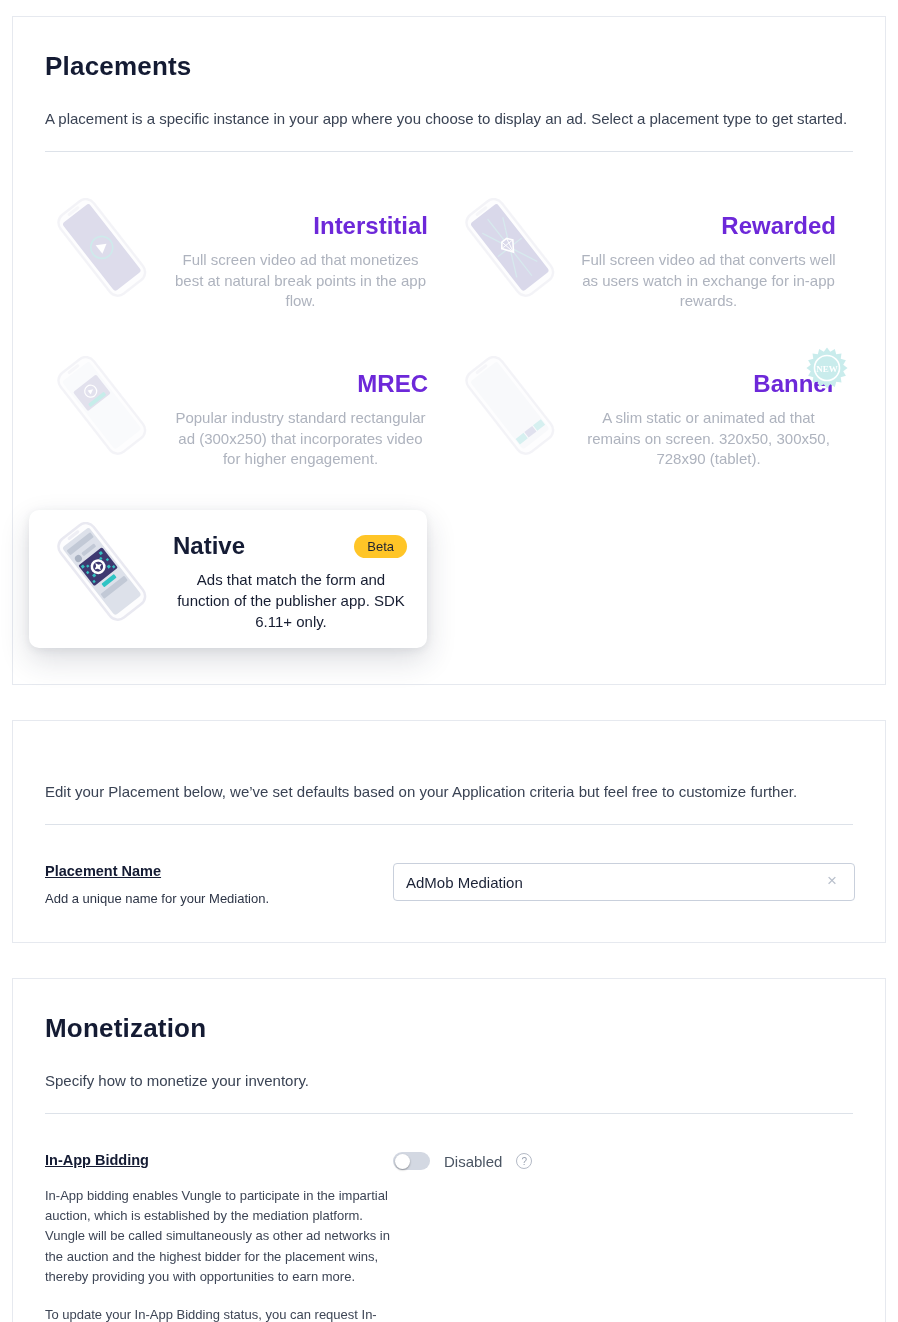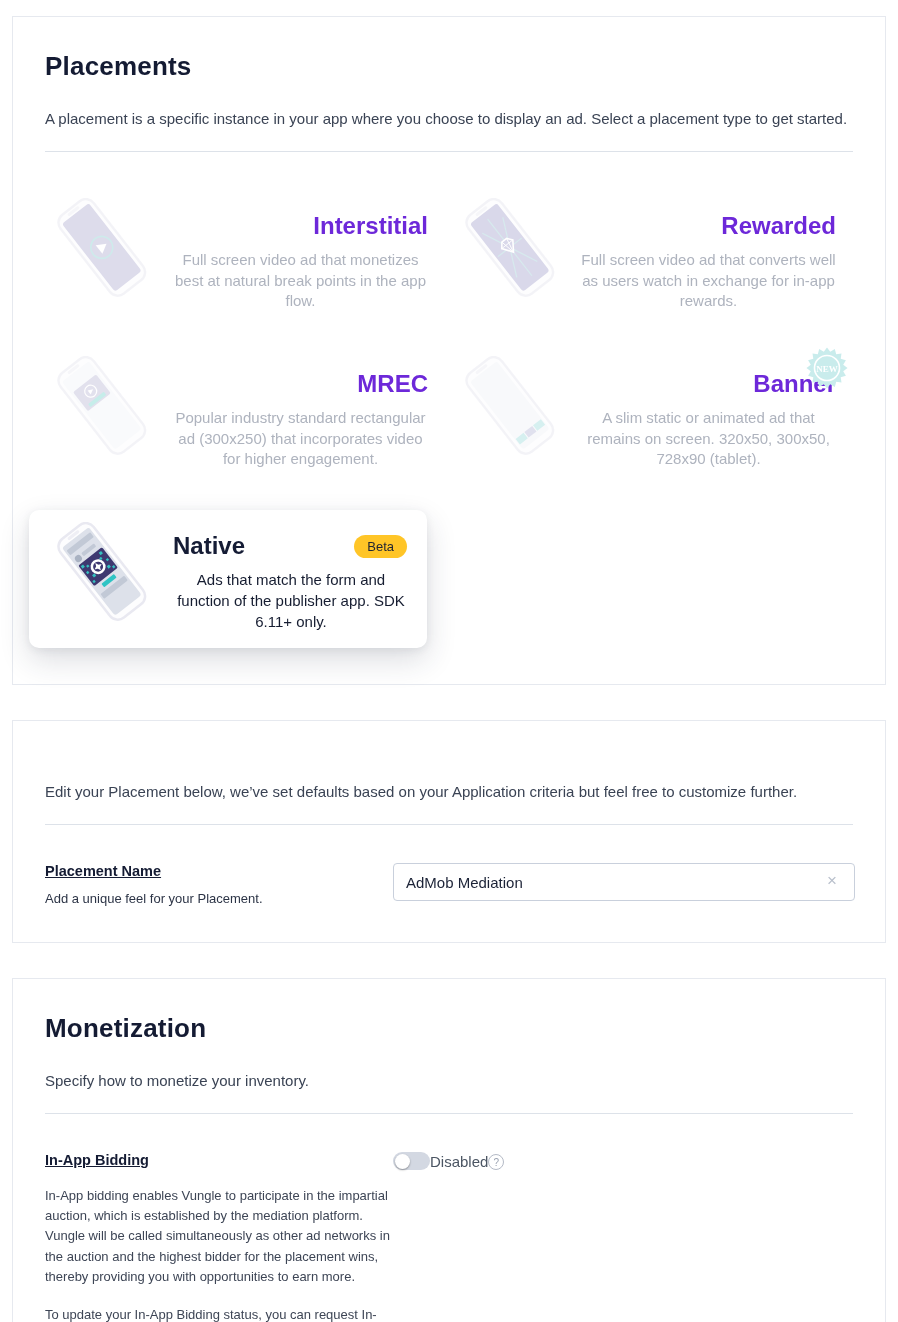--- a/index.html
+++ b/index.html
@@ -71,21 +71,21 @@
   .clear-x {
     position:absolute; left:434px; top:9px;
     color:#b9c0cc; font-size:17px; line-height:1;
     cursor:pointer; user-select:none;
   }
 
   .bidding-para { font-size:13px; line-height:1.55; color:#3d4555; max-width:346px; margin-top:18px; }
   .bidding-para:first-of-type { margin-top:18px; }
   .email-link { color:#6468e2; text-decoration:none; }
 
-  .toggle-row { display:flex; align-items:flex-end; }
+  .toggle-row { display:flex; align-items:center; gap:14px; }
   .toggle {
     width:37px; height:18px; background:#d3d8e2; border-radius:9px;
     position:relative; cursor:pointer; flex:0 0 37px;
   }
   .toggle .knob {
     position:absolute; left:2px; top:1.5px;
     width:15px; height:15px; border-radius:50%;
     background:#fff; box-shadow:0 1px 2px rgba(0,0,0,.35);
   }
   .toggle-status { font-size:15px; color:#4b5563; }
@@ -241,21 +241,21 @@
   </div>
 </section>
 
 <section class="card">
   <p class="card-sub">Edit your Placement below, we’ve set defaults based on your Application criteria but feel free to customize further.</p>
   <hr class="divider">
 
   <div class="form-row">
     <div class="form-left">
       <div class="field-label">Placement Name</div>
-      <div class="field-helper">Add a unique feel for your Placement.</div>
+      <div class="field-helper">Add a unique name for your Mediation.</div>
     </div>
     <div class="form-right">
       <div class="input-wrap">
         <input class="text-input" type="text" value="AdMob Mediation" style="">
         <span class="clear-x">×</span>
       </div>
     </div>
   </div>
 </section>
 

